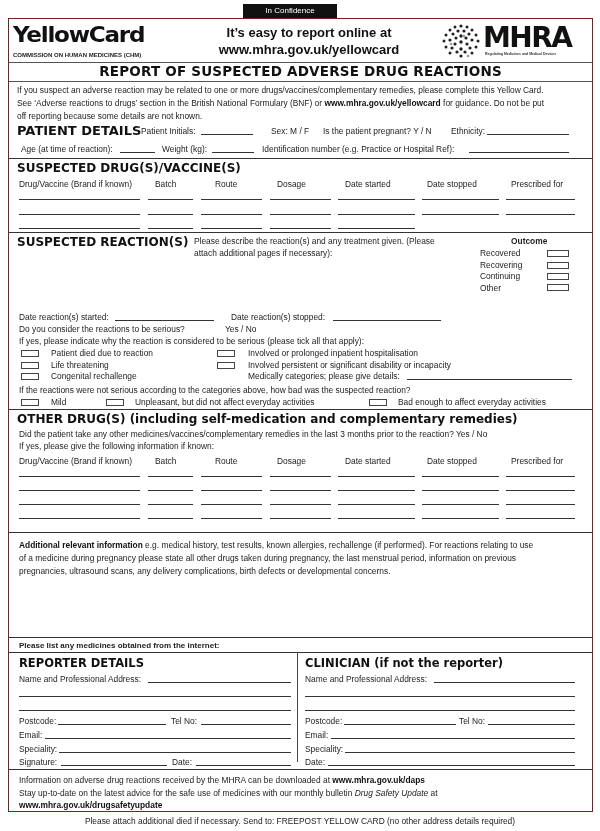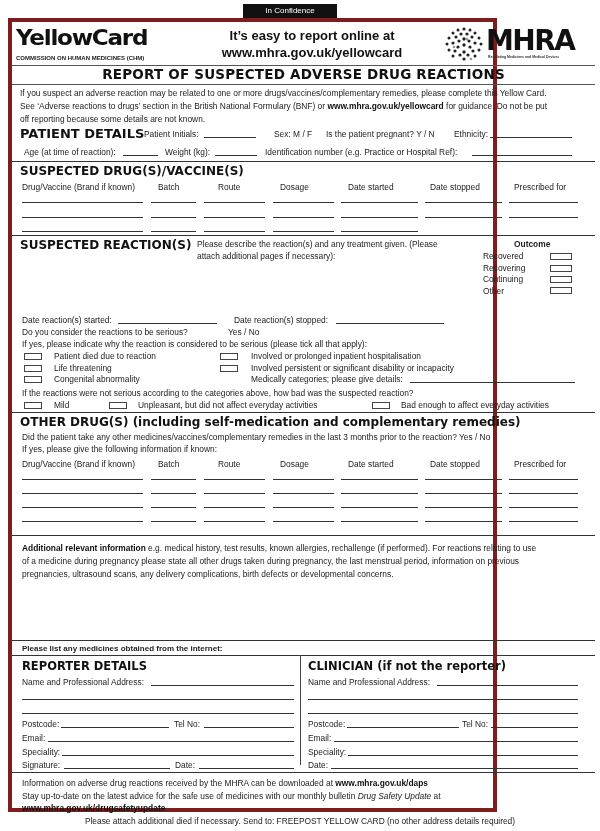--- a/index.html
+++ b/index.html
@@ -5,22 +5,22 @@
   * { box-sizing: border-box; margin: 0; padding: 0; }
   html, body { width: 600px; height: 831px; background: #ffffff; overflow: hidden; }
   body { font-family: "Liberation Sans", sans-serif; color: #1a1a1a; position: relative; }
 
   .conf-tab {
     position: absolute; left: 243px; top: 4px; width: 94px; height: 14px;
     background: #111; color: #fff; font-size: 8px; text-align: center; line-height: 14px;
   }
 
   .sheet {
-    position: absolute; left: 8px; top: 18px; width: 489px; height: 794px;
-    border: 4px solid #7f1d1d;
+    position: absolute; left: 8px; top: 18px; width: 585px; height: 794px;
+    border: 1px solid #7f1d1d;
   }
 
   
   .hdr { position: absolute; left: 0; top: 0; width: 583px; height: 42px; }
   .yc-logo {
     position: absolute; left: 4px; top: 3px; font-family: "DejaVu Sans", sans-serif;
     font-weight: 900; font-size: 22px; letter-spacing: -1.2px; color: #111;
     transform: scaleX(1.05); transform-origin: left;
   }
   .chm { position: absolute; left: 4px; top: 33px; font-size: 6px; font-weight: bold; color: #222; }
@@ -190,21 +190,21 @@
 
   <div class="txt" style="left:10px; top:305px;">Do you consider the reactions to be serious?</div>
   <div class="txt" style="left:216px; top:305px;">Yes / No</div>
   <div class="txt" style="left:10px; top:317px;">If yes, please indicate why the reaction is considered to be serious (please tick all that apply):</div>
 
   <div class="cbox" style="left:12px; top:331px;"></div>
   <div class="txt" style="left:42px; top:329px;">Patient died due to reaction</div>
   <div class="cbox" style="left:12px; top:343px;"></div>
   <div class="txt" style="left:42px; top:341px;">Life threatening</div>
   <div class="cbox" style="left:12px; top:354px;"></div>
-  <div class="txt" style="left:42px; top:352px;">Congenital abnormality</div>
+  <div class="txt" style="left:42px; top:352px;">Congenital rechallenge</div>
 
   <div class="cbox" style="left:208px; top:331px;"></div>
   <div class="txt" style="left:239px; top:329px;">Involved or prolonged inpatient hospitalisation</div>
   <div class="cbox" style="left:208px; top:343px;"></div>
   <div class="txt" style="left:239px; top:341px;">Involved persistent or significant disability or incapacity</div>
   <div class="txt" style="left:239px; top:352px;">Medically categories; please give details:</div>
   <div class="uline" style="left:398px; top:360px; width:165px;"></div>
 
   <div class="txt" style="left:10px; top:366px;">If the reactions were not serious according to the categories above, how bad was the suspected reaction?</div>
   <div class="cbox" style="left:12px; top:380px;"></div>

